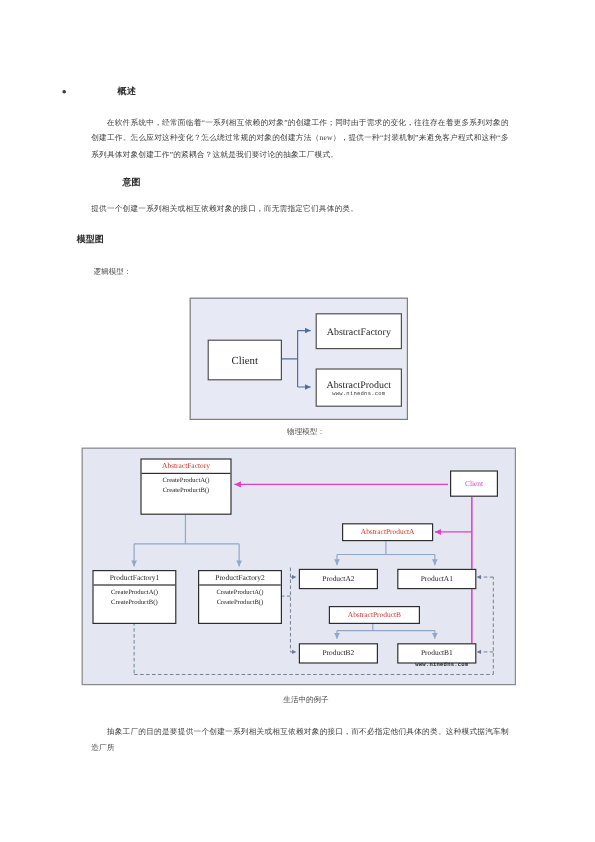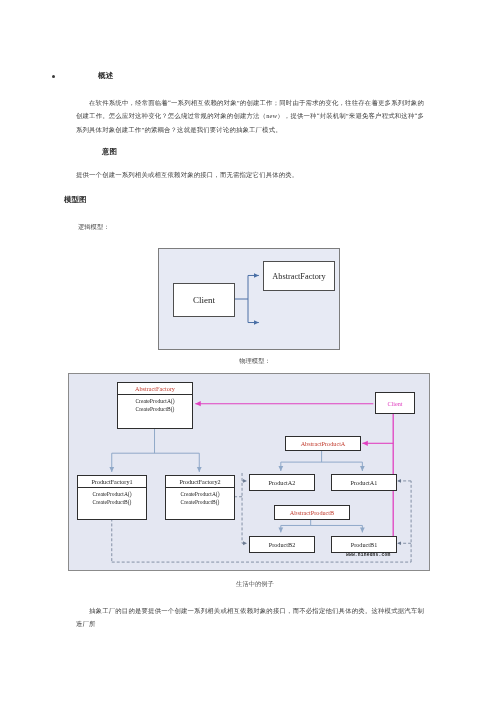--- a/index.html
+++ b/index.html
@@ -235,20 +235,24 @@
     </svg>
 
     <div class="lbox" id="lm-client">
       <span>Client</span>
     </div>
 
     <div class="lbox" id="lm-abstract-factory">
       <span>AbstractFactory</span>
     </div>
 
+    <div class="lbox" id="lm-abstract-product">
+      <span>AbstractProduct</span>
+      <span class="wm">www.ninedns.com</span>
+    </div>
   </div>
 
   <div class="caption" style="left:195px; top:356px; width:120px;">物理模型：</div>
 
   <div id="physical-model">
 
     <svg class="overlay" viewBox="0 0 362 198" preserveAspectRatio="none">
       <defs>
         <marker id="pm-arrow-blue" markerWidth="6" markerHeight="6" refX="5" refY="3" orient="auto" markerUnits="strokeWidth">
           <path d="M0,0.6 L5,3 L0,5.4 z" fill="#8fa8c8"></path>

